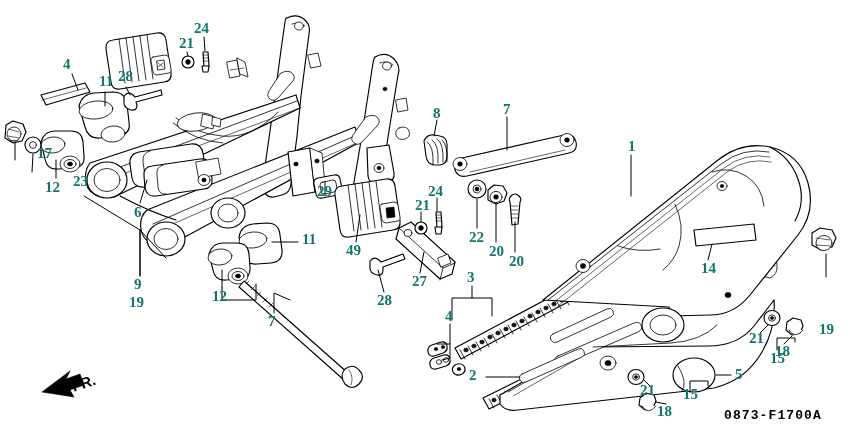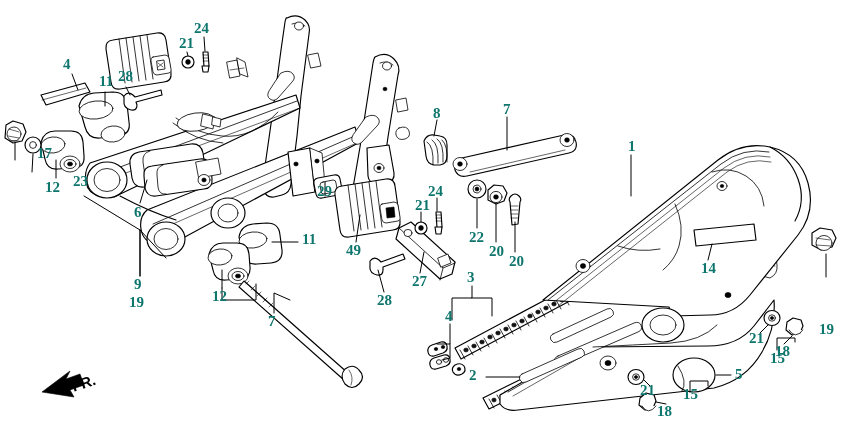--- a/index.html
+++ b/index.html
@@ -548,14 +548,15 @@
   <div class="callout" style="left:428px;top:184px;">24</div>
   <div class="callout" style="left:509px;top:254px;">20</div>
   <div class="callout" style="left:346px;top:243px;">49</div>
   <div class="callout" style="left:412px;top:274px;">27</div>
   <div class="callout" style="left:118px;top:69px;">28</div>
   <div class="callout" style="left:377px;top:293px;">28</div>
   <div class="callout" style="left:317px;top:184px;">29</div>
 
   <div class="fr-label" style="left:72px;top:378px;">FR.</div>
 
+  <div class="diagcode" style="left:724px;top:408px;">0873-F1700A</div>
 
 </div>
 
 </body></html>

